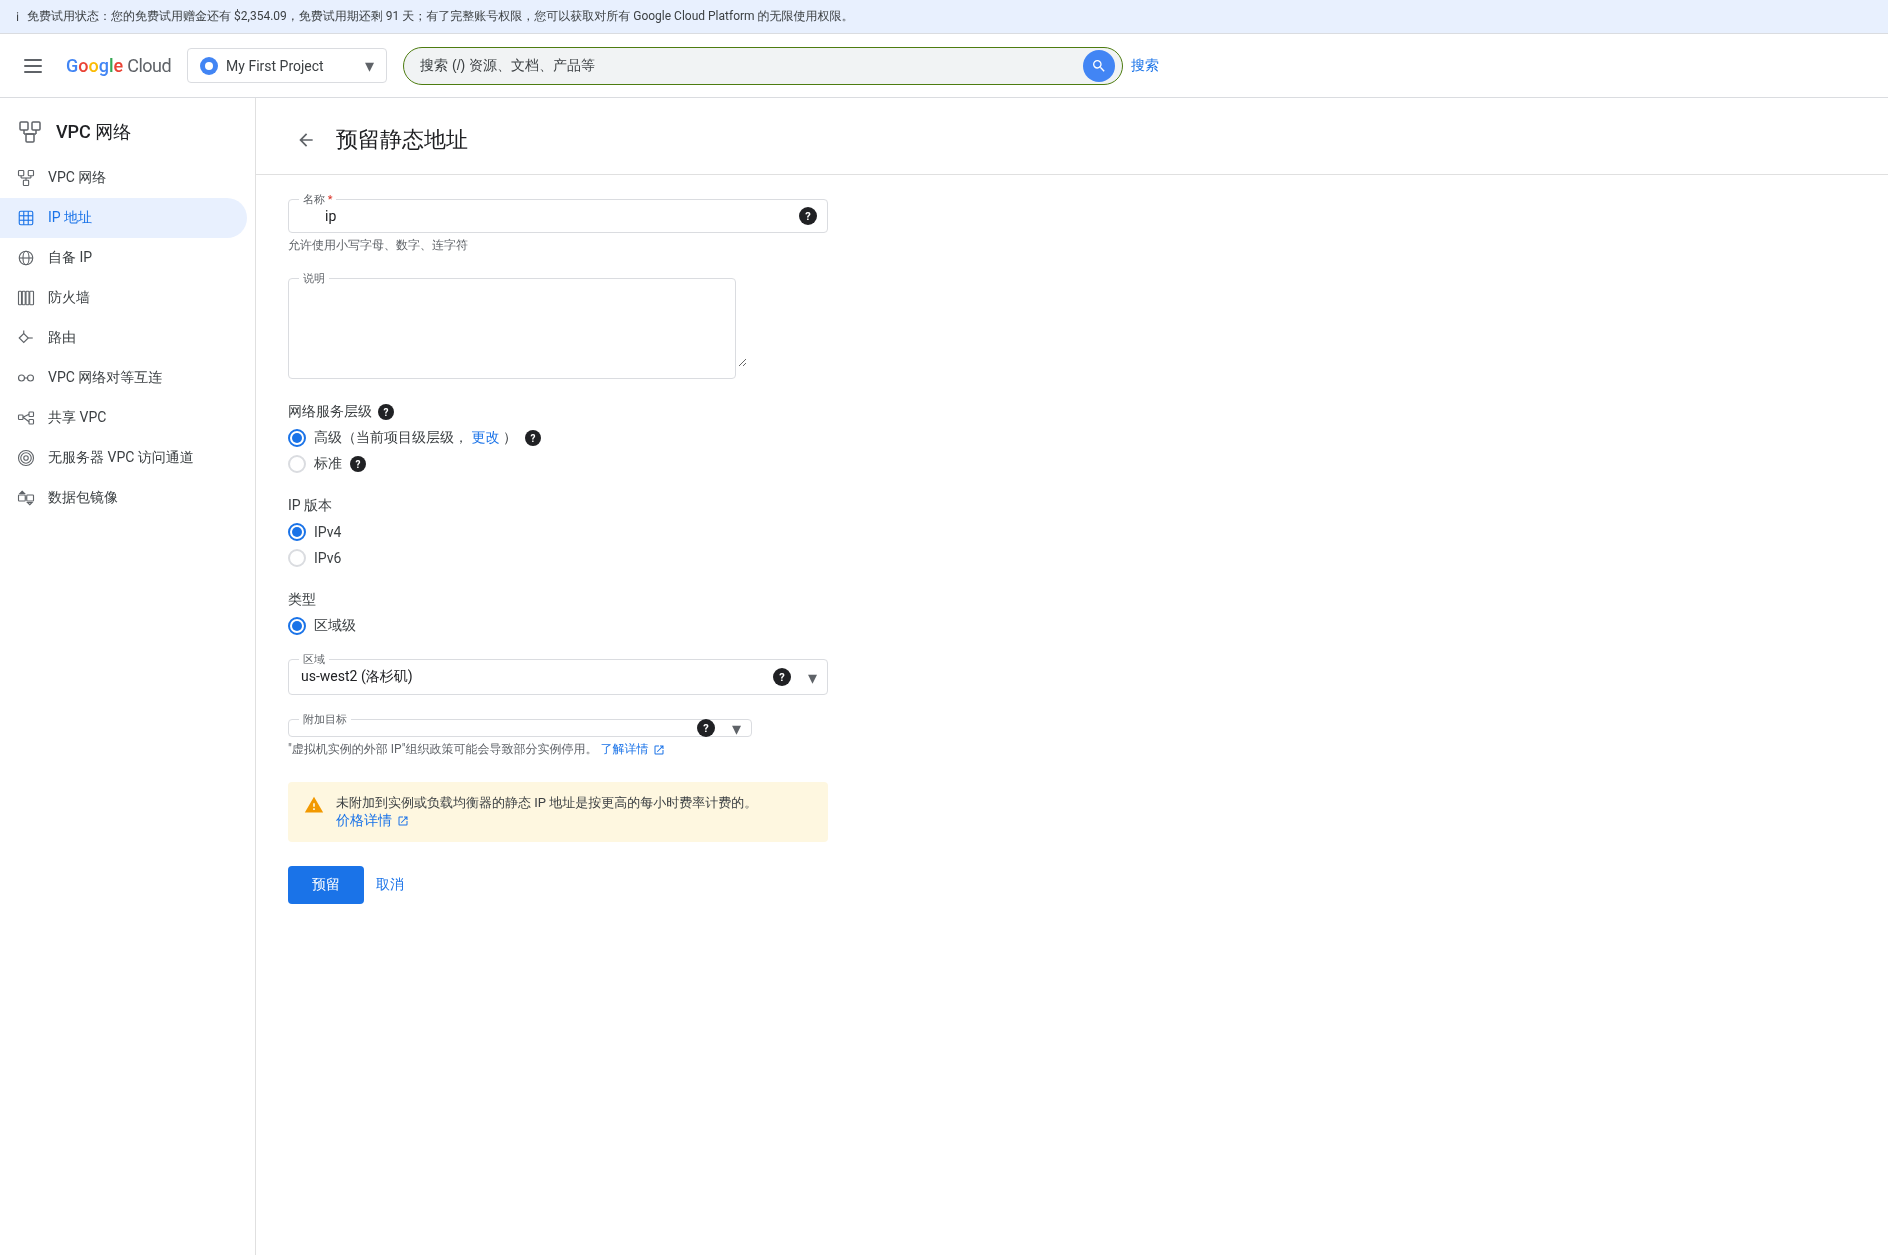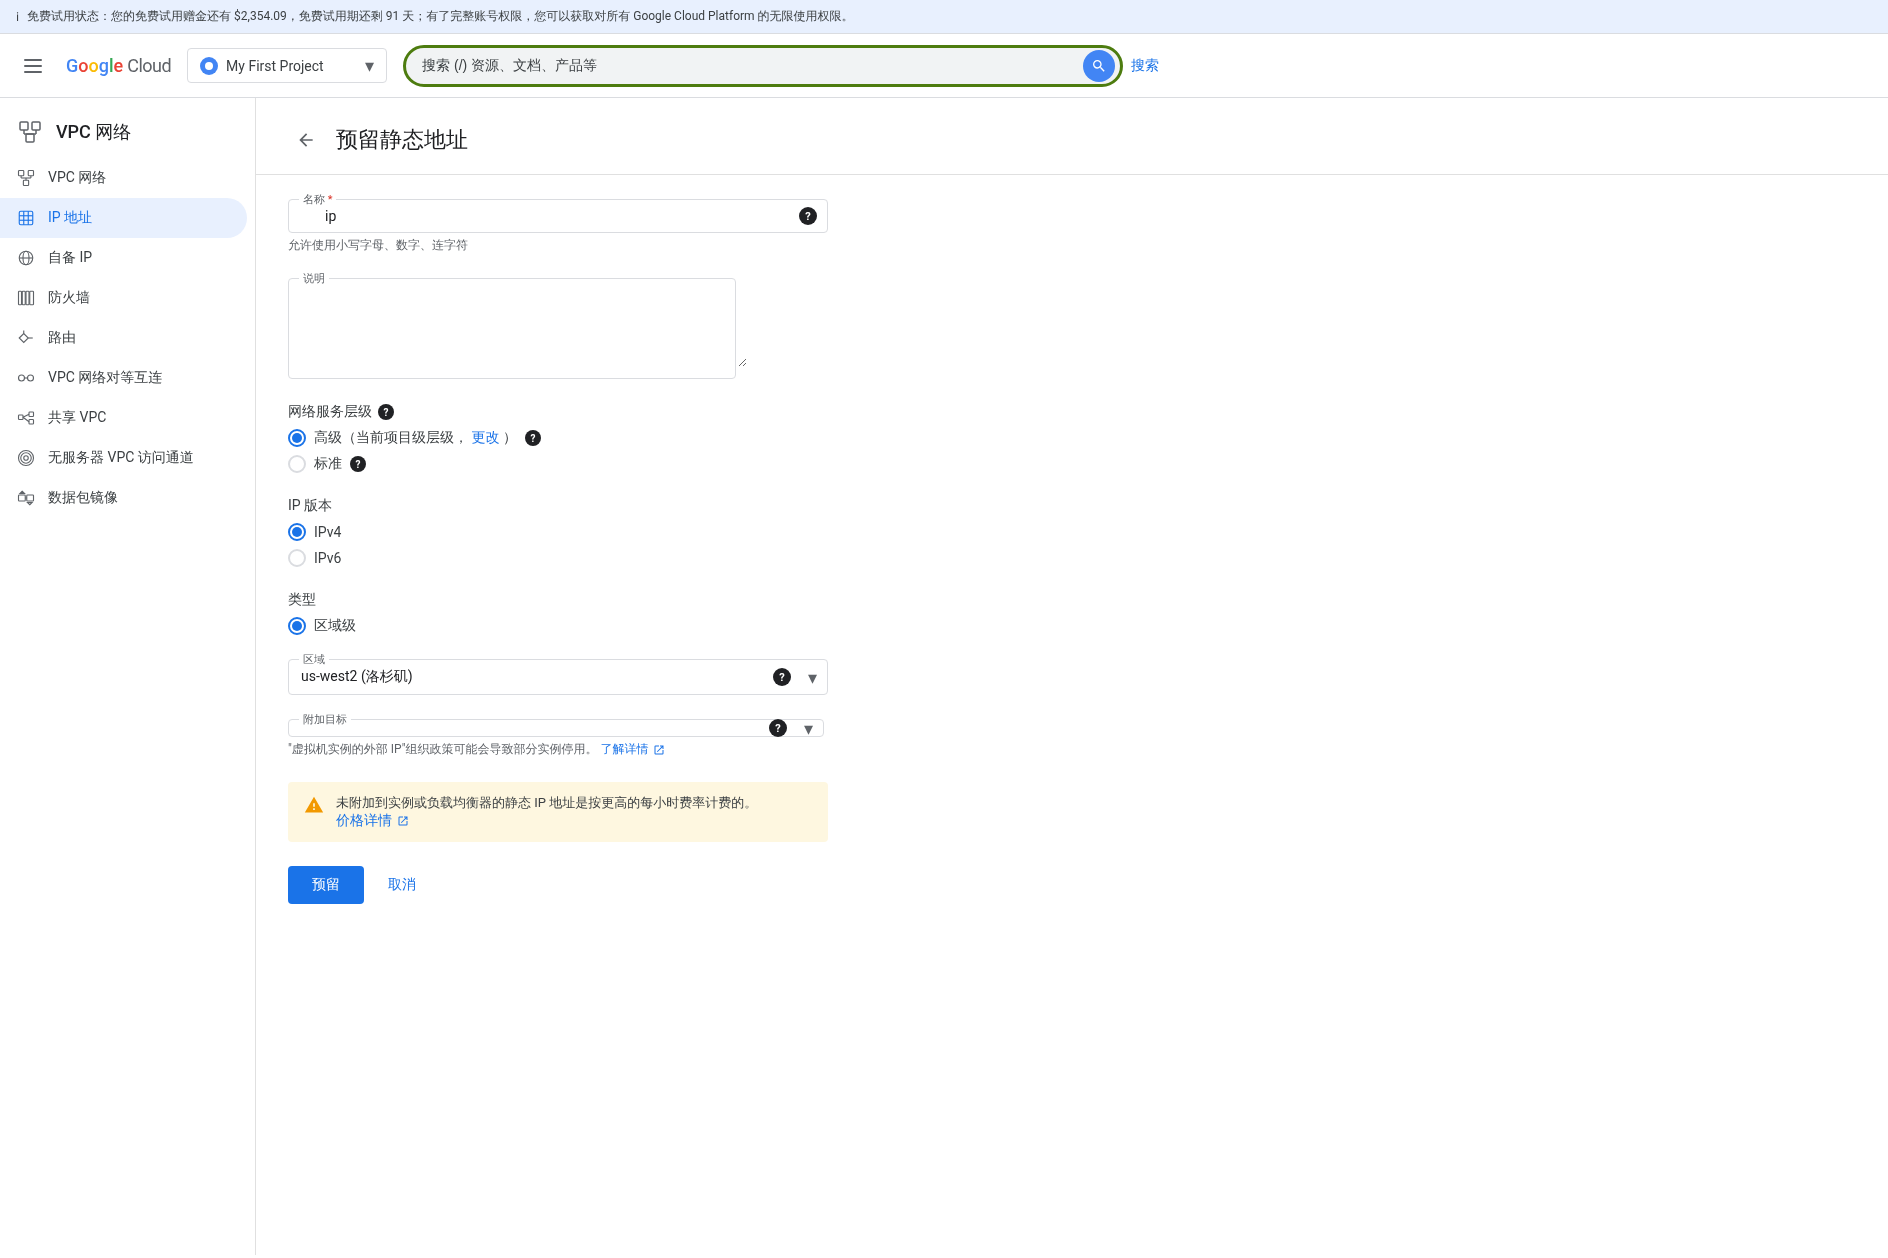--- a/index.html
+++ b/index.html
@@ -89,21 +89,21 @@
     .chevron-down { color: #5f6368; font-size: 18px; }
 
     .search-container {
       flex: 1;
       max-width: 720px;
       position: relative;
     }
     .search-input {
       width: 100%;
       padding: 10px 48px 10px 16px;
-      border: 3px solid #4d7c0f;
+      border: 1px solid #4d7c0f;
       border-radius: 24px;
       font-size: 14px;
       color: #3c4043;
       background: #f1f3f4;
       outline: none;
     }
     .search-button {
       position: absolute;
       right: 8px;
       top: 50%;
@@ -397,21 +397,21 @@
       font-size: 20px;
       margin-top: 1px;
     }
     .warning-text {
       font-size: 13px;
       color: #3c4043;
     }
 
     .form-actions {
       display: flex;
-      gap: 12px;
+      gap: 0;
       margin-top: 24px;
       align-items: center;
     }
     .btn-primary {
       background: #1a73e8;
       color: #fff;
       border: none;
       border-radius: 4px;
       padding: 10px 24px;
       font-size: 14px;
@@ -697,21 +697,21 @@
       <div class="form-group">
         <div class="select-field" style="width:540px;">
           <span class="select-field-label">区域</span>
           <span class="select-field-value">us-west2 (洛杉矶)</span>
           <div class="select-help">?</div>
           <span class="select-chevron">▾</span>
         </div>
       </div>
 
       <div class="form-group">
-        <div class="select-field" style="width:536px;">
+        <div class="select-field" style="width:464px;">
           <span class="select-field-label">附加目标</span>
           <span class="select-field-value" style="color:#9aa0a6;"></span>
           <div class="select-help">?</div>
           <span class="select-chevron">▾</span>
         </div>
         <div class="policy-note">
           <span>"虚拟机实例的外部 IP"组织政策可能会导致部分实例停用。</span>
           <a class="link-blue">
             <span>了解详情</span>
             <svg width="12" height="12" viewBox="0 0 24 24" fill="#1a73e8" style="vertical-align:middle;margin-left:2px;">

